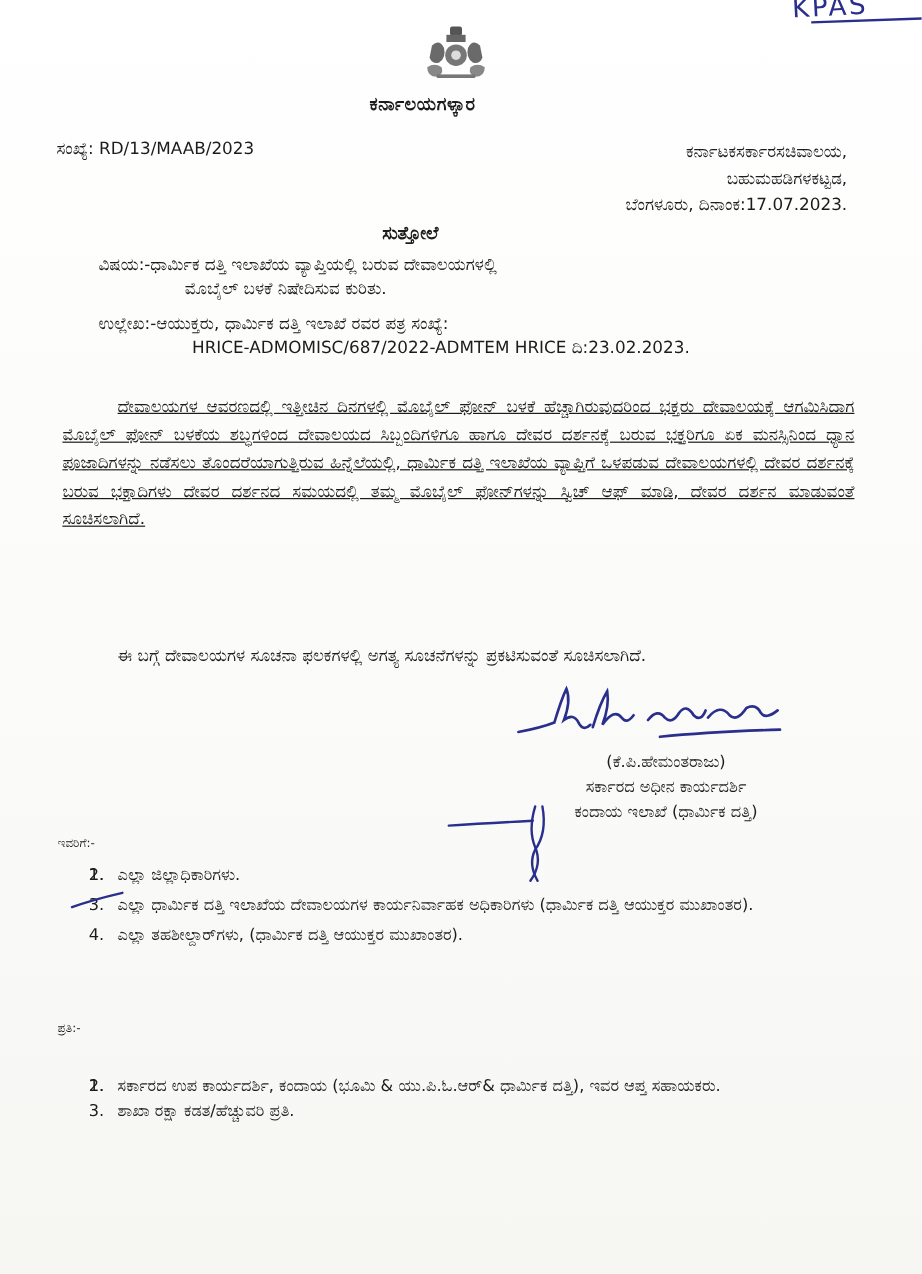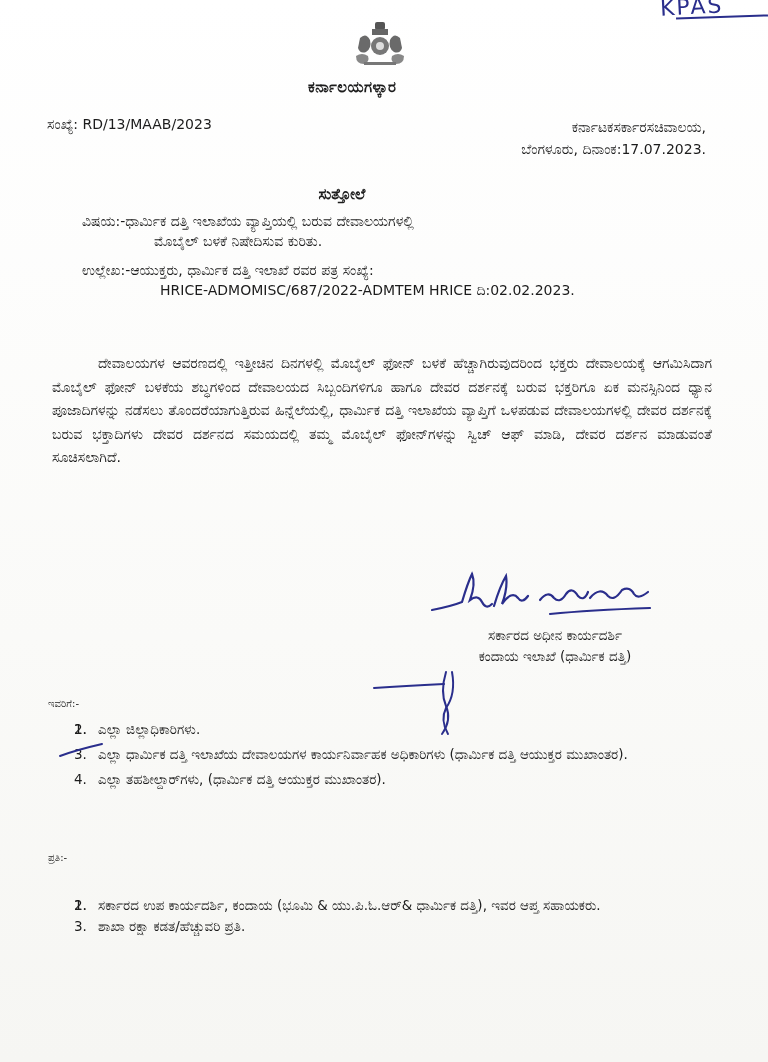--- a/index.html
+++ b/index.html
@@ -58,21 +58,21 @@
     .subject .cont { padding-left: 72px; display: block; }
     .reference {
       left: 82px; top: 260px; font-size: 14px; line-height: 20px; width: 620px;
     }
     .reference .cont { padding-left: 78px; display: block; }
     .para {
       left: 52px; width: 660px; font-size: 14px; line-height: 23.5px;
       text-align: justify;
     }
     .para .indent { padding-left: 46px; }
-    .para1 { top: 352px; }
+    .para1 { top: 328px; text-decoration: underline; }
     .para2 { top: 536px; }
     .signature {
       left: 430px; top: 570px; width: 240px; height: 56px;
     }
     .signatory {
       left: 420px; top: 625px; width: 270px; font-size: 13.5px; line-height: 21px;
       text-align: center;
     }
     .sign-stroke {
       left: 370px; top: 668px; width: 120px; height: 70px;
@@ -117,53 +117,58 @@
       <rect x="12" y="42" width="32" height="3" fill="#777"></rect>
     </svg>
   </div>
 
   <div class="abs gov-title">ಕರ್ನಾಲಯಗಳ್ಕಾರ</div>
 
   <div class="abs ref-no">ಸಂಖ್ಯೆ: RD/13/MAAB/2023</div>
 
   <div class="abs address">
     <div>ಕರ್ನಾಟಕಸರ್ಕಾರಸಚಿವಾಲಯ,</div>
+    <div>ಬಹುಮಹಡಿಗಳಕಟ್ಟಡ,</div>
     <div>ಬೆಂಗಳೂರು, ದಿನಾಂಕ:17.07.2023.</div>
   </div>
 
   <div class="abs heading">ಸುತ್ತೋಲೆ</div>
 
   <div class="abs subject">
     <span>ವಿಷಯ:-ಧಾರ್ಮಿಕ ದತ್ತಿ ಇಲಾಖೆಯ ವ್ಯಾಪ್ತಿಯಲ್ಲಿ ಬರುವ ದೇವಾಲಯಗಳಲ್ಲಿ</span>
     <span class="cont">ಮೊಬೈಲ್ ಬಳಕೆ ನಿಷೇದಿಸುವ ಕುರಿತು.</span>
   </div>
 
   <div class="abs reference">
     <span>ಉಲ್ಲೇಖ:-ಆಯುಕ್ತರು, ಧಾರ್ಮಿಕ ದತ್ತಿ ಇಲಾಖೆ ರವರ ಪತ್ರ ಸಂಖ್ಯೆ:</span>
-    <span class="cont">HRICE-ADMOMISC/687/2022-ADMTEM HRICE ದಿ:02.02.2023.</span>
+    <span class="cont">HRICE-ADMOMISC/687/2022-ADMTEM HRICE ದಿ:23.02.2023.</span>
   </div>
 
   <div class="abs para para1">
     <span class="indent"></span><span>ದೇವಾಲಯಗಳ ಆವರಣದಲ್ಲಿ ಇತ್ತೀಚಿನ ದಿನಗಳಲ್ಲಿ ಮೊಬೈಲ್ ಫೋನ್ ಬಳಕೆ ಹೆಚ್ಚಾಗಿರುವುದರಿಂದ ಭಕ್ತರು ದೇವಾಲಯಕ್ಕೆ ಆಗಮಿಸಿದಾಗ ಮೊಬೈಲ್ ಫೋನ್ ಬಳಕೆಯ ಶಬ್ಧಗಳಿಂದ ದೇವಾಲಯದ ಸಿಬ್ಬಂದಿಗಳಿಗೂ ಹಾಗೂ ದೇವರ ದರ್ಶನಕ್ಕೆ ಬರುವ ಭಕ್ತರಿಗೂ ಏಕ ಮನಸ್ಸಿನಿಂದ ಧ್ಯಾನ ಪೂಜಾದಿಗಳನ್ನು ನಡೆಸಲು ತೊಂದರೆಯಾಗುತ್ತಿರುವ ಹಿನ್ನೆಲೆಯಲ್ಲಿ, ಧಾರ್ಮಿಕ ದತ್ತಿ ಇಲಾಖೆಯ ವ್ಯಾಪ್ತಿಗೆ ಒಳಪಡುವ ದೇವಾಲಯಗಳಲ್ಲಿ ದೇವರ ದರ್ಶನಕ್ಕೆ ಬರುವ ಭಕ್ತಾದಿಗಳು ದೇವರ ದರ್ಶನದ ಸಮಯದಲ್ಲಿ ತಮ್ಮ ಮೊಬೈಲ್ ಫೋನ್‌ಗಳನ್ನು ಸ್ವಿಚ್ ಆಫ್ ಮಾಡಿ, ದೇವರ ದರ್ಶನ ಮಾಡುವಂತೆ ಸೂಚಿಸಲಾಗಿದೆ.</span>
   </div>
 
+  <div class="abs para para2">
+    <span class="indent"></span><span>ಈ ಬಗ್ಗೆ ದೇವಾಲಯಗಳ ಸೂಚನಾ ಫಲಕಗಳಲ್ಲಿ ಅಗತ್ಯ ಸೂಚನೆಗಳನ್ನು ಪ್ರಕಟಿಸುವಂತೆ ಸೂಚಿಸಲಾಗಿದೆ.</span>
+  </div>
 
   <div class="abs signature">
     <svg width="240" height="56" viewBox="0 0 240 56">
       <g fill="none" stroke="#2a2e8c" stroke-width="2.2" stroke-linecap="round">
         <path d="M2 40 q20 -4 30 -8 q6 -20 10 -28 q4 10 -2 26 q8 -6 12 2 q4 8 10 2"></path>
         <path d="M64 36 q6 -20 12 -30 q2 12 -4 28 q10 -14 16 -6 q4 6 10 -2"></path>
         <path d="M110 30 q8 -10 14 -2 q6 6 12 -4 q6 -8 12 2 q6 6 10 -4"></path>
         <path d="M160 28 q10 -12 18 -2 q6 6 14 -6 q8 -4 12 4 q4 6 14 -2"></path>
         <path d="M120 44 q40 -4 100 -6"></path>
       </g>
     </svg>
   </div>
 
   <div class="abs signatory">
+    <div>(ಕೆ.ಪಿ.ಹೇಮಂತರಾಜು)</div>
     <div>ಸರ್ಕಾರದ ಅಧೀನ ಕಾರ್ಯದರ್ಶಿ</div>
     <div>ಕಂದಾಯ ಇಲಾಖೆ (ಧಾರ್ಮಿಕ ದತ್ತಿ)</div>
   </div>
 
   <div class="abs sign-stroke">
     <svg width="120" height="70" viewBox="0 0 120 70">
       <g fill="none" stroke="#2a2e8c" stroke-width="2" stroke-linecap="round">
         <path d="M4 20 q30 -2 70 -4"></path>
         <path d="M76 4 q-6 20 0 34 q6 14 -4 28"></path>
         <path d="M82 4 q4 22 -6 36 q-6 12 2 26"></path>

